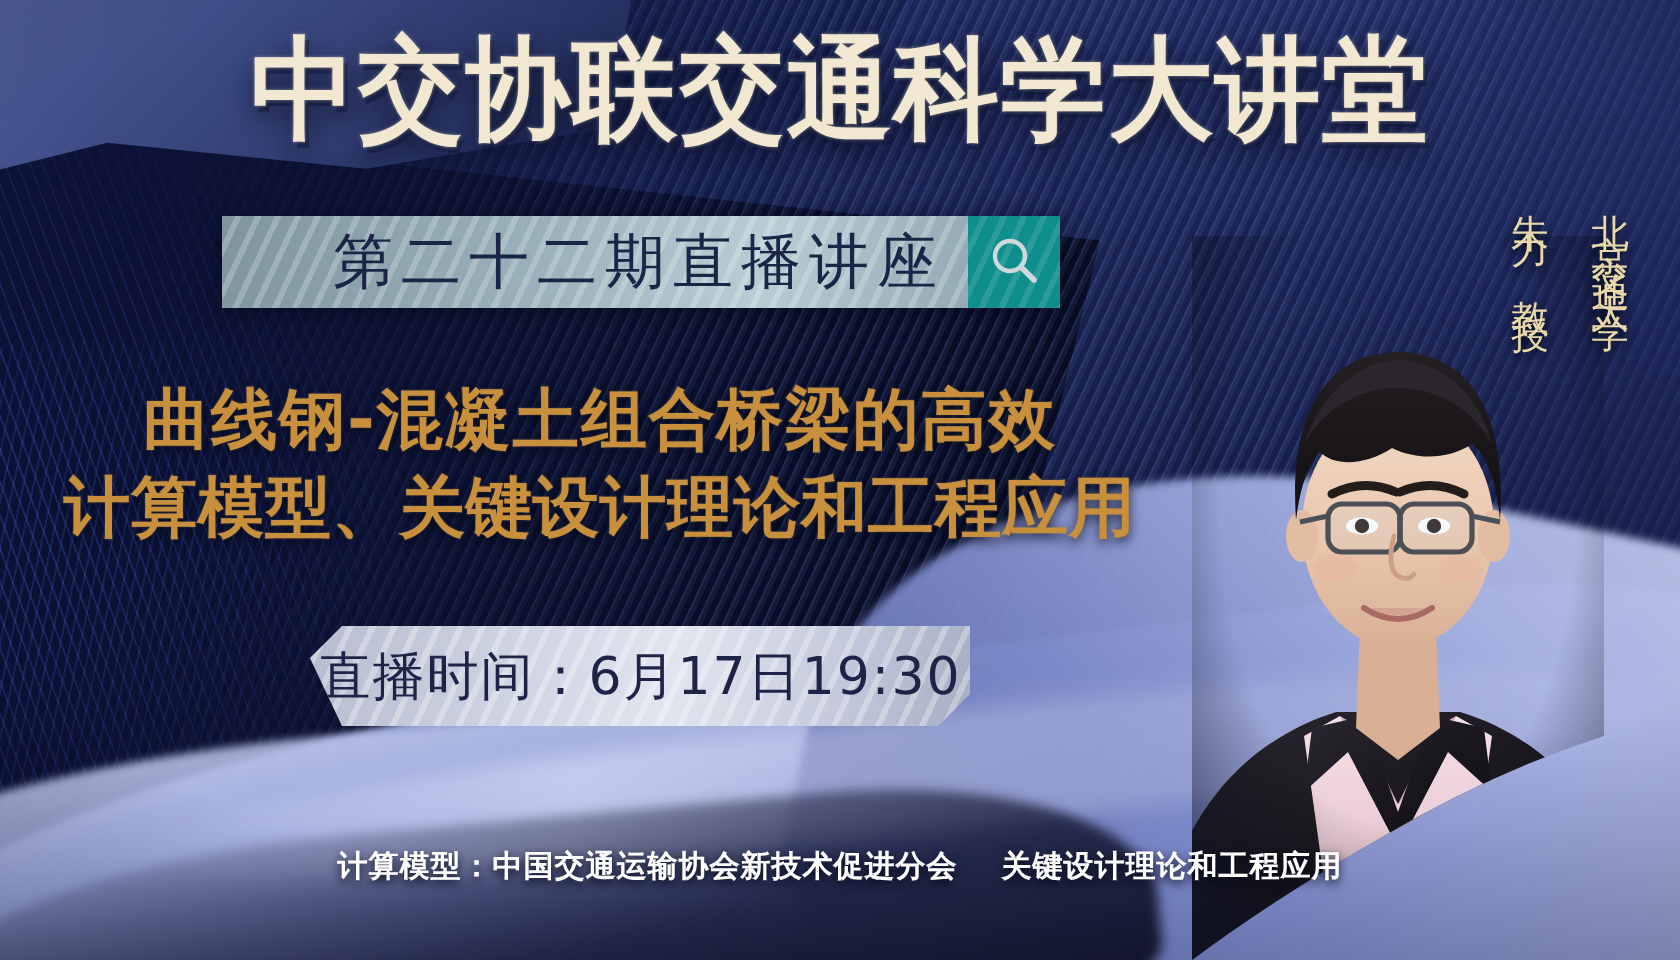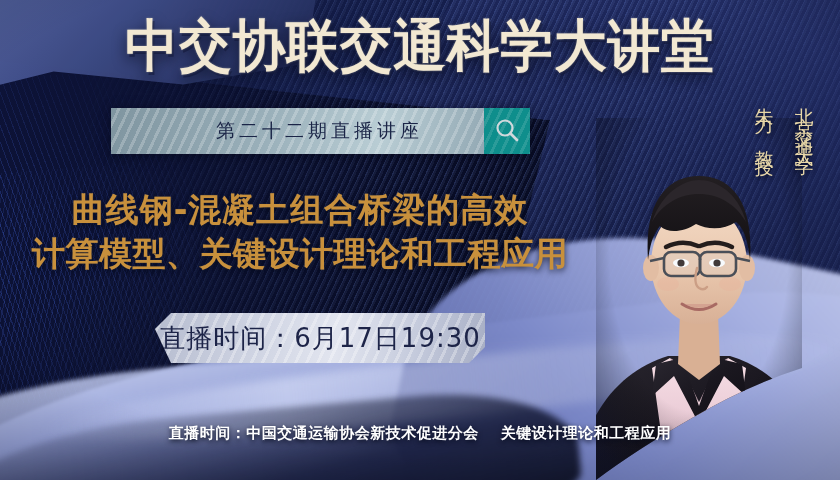--- a/index.html
+++ b/index.html
@@ -164,21 +164,21 @@
   }
   .sub-bar-body::after{
     content:"";position:absolute;inset:0;
     background-image:repeating-linear-gradient(115deg,
       rgba(255,255,255,0) 0px,rgba(255,255,255,0) 6px,
       rgba(255,255,255,.22) 6px,rgba(255,255,255,.22) 9px);
     pointer-events:none;
   }
   .sub-bar-text{
     position:relative;z-index:2;
-    font-size:19px;letter-spacing:4px;
+    font-size:30px;letter-spacing:4px;
     color:#1b2547;
     font-family:"DejaVu Sans","Liberation Sans",sans-serif;
     padding-left:44px;
   }
   .sub-bar-icon{
     width:46px;
     background:#0e8e8c;
     display:flex;align-items:center;justify-content:center;
     position:relative;
   }
@@ -391,16 +391,16 @@
       </g>
     </svg>
   </div>
 
   <div class="vcol vcol-name">朱力　教授</div>
   <div class="vcol vcol-affil">北京交通大学</div>
 
   <div class="vignette"></div>
 
   <div class="footer">
-    <span>直播时间：</span><span>中国交通运输协会新技术促进分会</span><span class="gap"></span><span>关键设计理论和工程应用</span>
+    <span>计算模型：</span><span>中国交通运输协会新技术促进分会</span><span class="gap"></span><span>关键设计理论和工程应用</span>
   </div>
 
 </div>
 
 </body></html>

